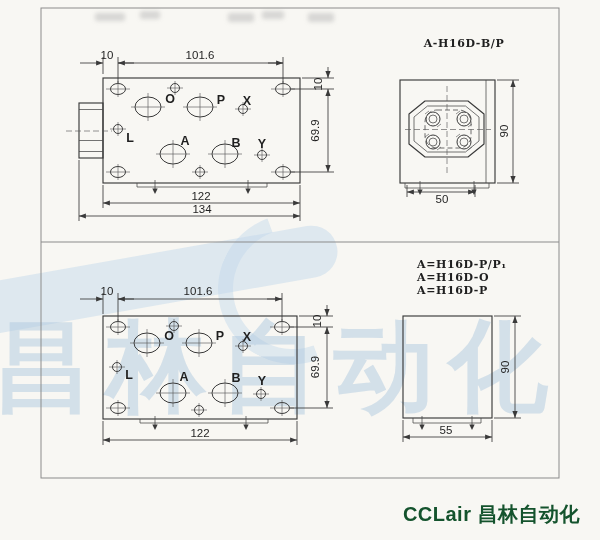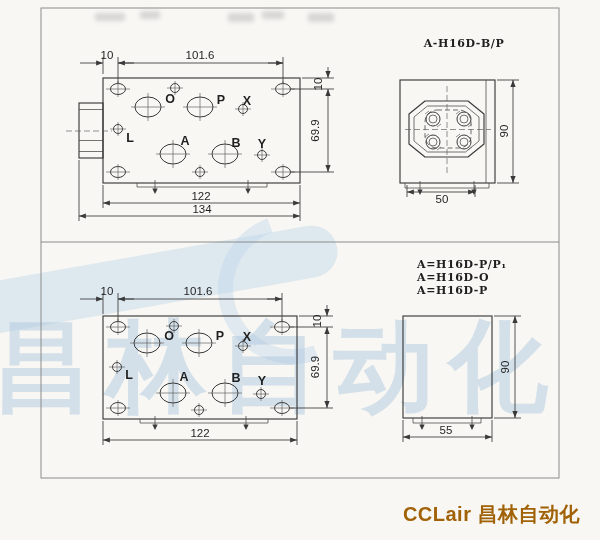--- a/index.html
+++ b/index.html
@@ -11,21 +11,21 @@
             color:rgba(167,197,224,0.60);white-space:nowrap;}
   .wm-cjk{position:absolute;left:-8px;top:316px;font-weight:bold;font-size:100px;line-height:1;
           letter-spacing:14px;color:rgba(172,199,221,0.48);white-space:nowrap;
           font-family:"Liberation Sans",sans-serif;}
   .wm-band{position:absolute;left:-50px;top:255px;width:390px;height:52px;
            background:rgba(196,218,236,0.50);border-radius:50px;transform:rotate(-10deg);}
   .wm-ring{position:absolute;left:218px;top:214px;width:120px;height:120px;border-radius:50%;
            border:15px solid transparent;border-left-color:rgba(192,215,234,0.45);
            border-bottom-color:rgba(192,215,234,0.45);transform:rotate(25deg);}
   .smudge{position:absolute;background:rgba(128,128,133,0.28);filter:blur(2px);border-radius:2px;}
-  .footer{position:absolute;top:501px;right:20px;font-size:20px;font-weight:600;color:#a16207;
+  .footer{position:absolute;top:501px;right:20px;font-size:20px;font-weight:600;color:#14532d;
           letter-spacing:0.5px;}
   svg.draw{position:absolute;left:0;top:0;}
   
   .ln{stroke:#3a3a3a;stroke-width:1.15;fill:none;}
   .hl{stroke:#3a3a3a;stroke-width:1;fill:none;}
   .tn{stroke:#474747;stroke-width:0.75;fill:none;}
   .cl{stroke:#5a5a5a;stroke-width:0.65;fill:none;}
   .dsh{stroke-dasharray:6 3;}
   .dc{stroke:#4a4a4a;stroke-width:0.8;fill:none;stroke-dasharray:5 3;}
   .dim{stroke:#3a3a3a;stroke-width:0.85;fill:none;}

